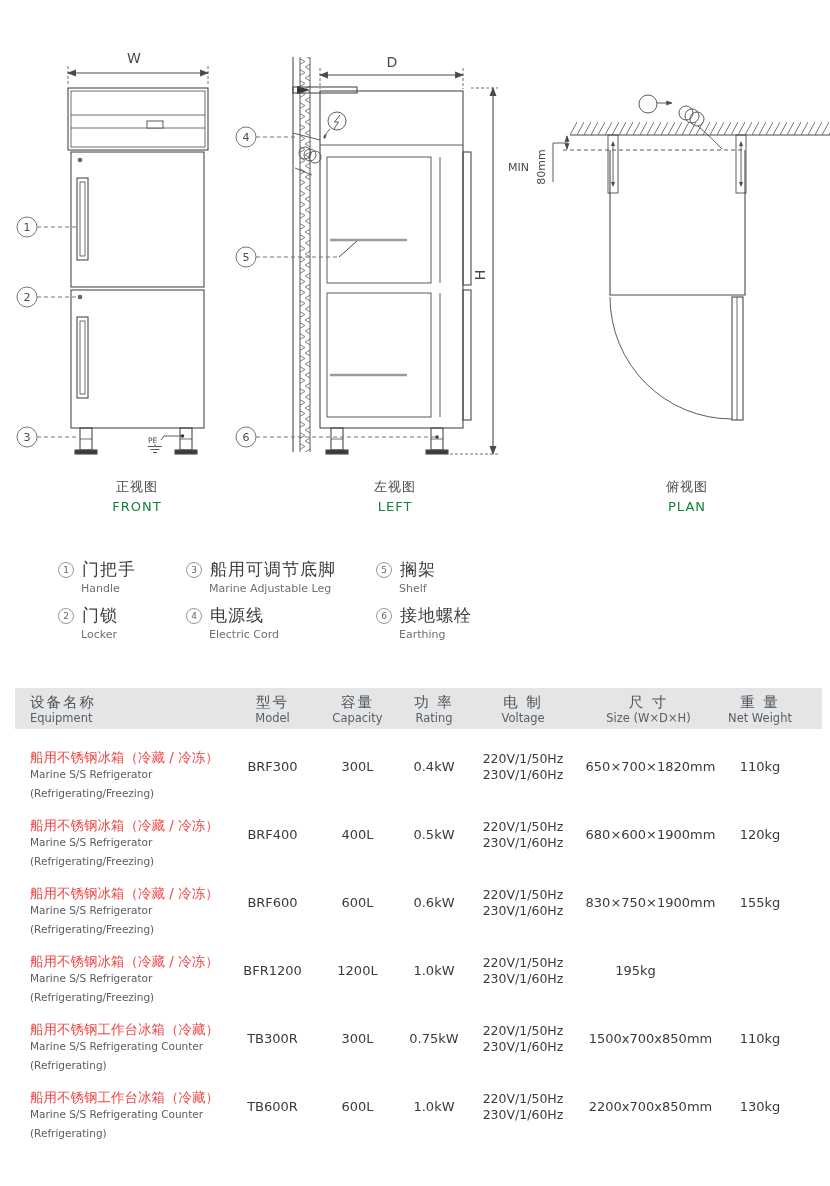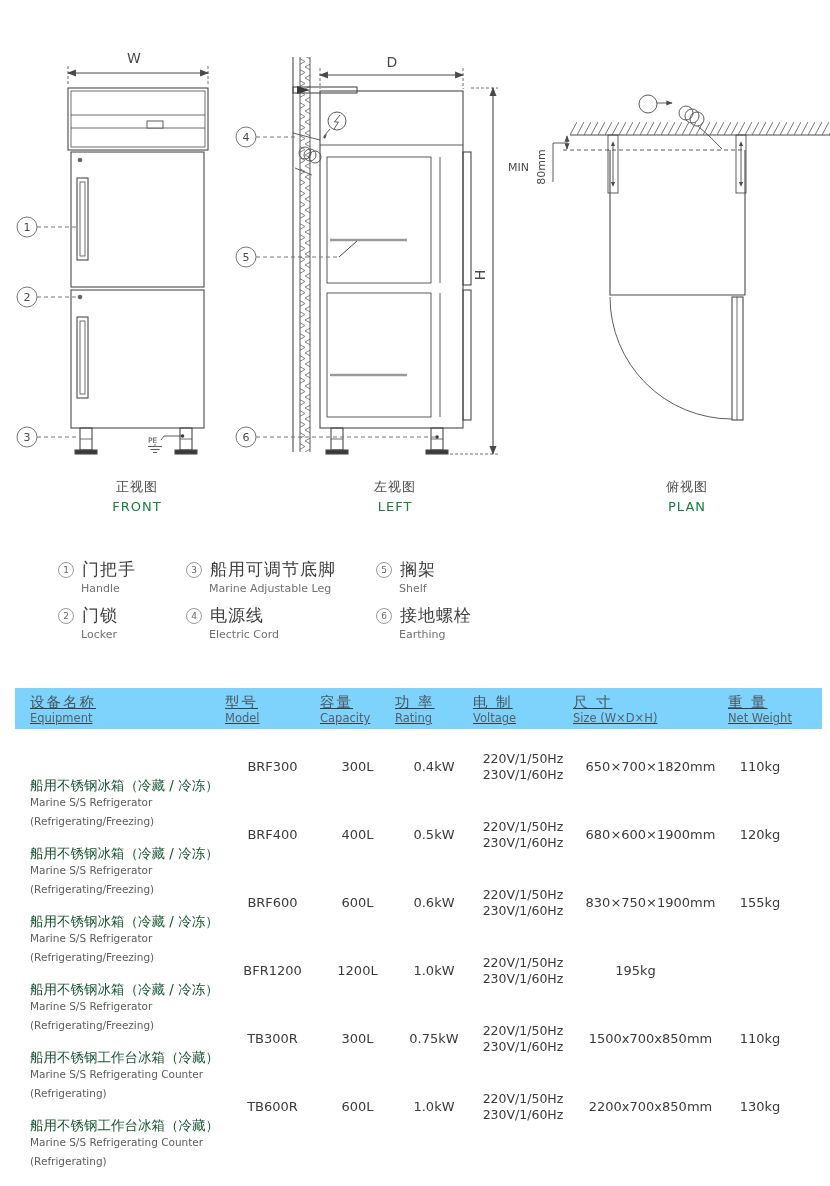--- a/index.html
+++ b/index.html
@@ -29,34 +29,34 @@
   .legend-zh{font-size:17px;color:#3d3d3d;margin-left:8px;letter-spacing:1px;}
   .legend-en{font-size:11px;color:#707070;margin-left:23px;margin-top:1px;}
 
   
   .spec-table{position:absolute;left:15px;top:688px;width:807px;}
   .thead{
     height:41px;display:grid;box-sizing:border-box;
     grid-template-columns:210px 95px 75px 78px 100px 155px 94px;
     padding-top:5px;
   }
-  .th{line-height:1.25;}
+  .th{text-align:center;line-height:1.25;}
   .th .zh{font-size:14.5px;color:#4a545c;letter-spacing:2px;}
   .th .en{font-size:11.5px;color:#56616b;letter-spacing:0;}
   .th.left{text-align:left;padding-left:15px;}
   .th.pad-r{padding-right:30px;}
   .th.pad-r2{padding-right:4px;}
   .tbody{margin-top:10px;}
   .tr{
     height:68px;display:grid;box-sizing:border-box;
     grid-template-columns:210px 95px 75px 78px 100px 155px 94px;
   }
   .td{text-align:center;font-size:13px;color:#3a3a3a;padding-top:20px;box-sizing:border-box;}
   .td.name{text-align:left;padding:10px 0 0 15px;}
-  .td.name .zh{font-size:13.5px;color:#14532d;margin-top:28px;}
+  .td.name .zh{font-size:13.5px;color:#ef4444;}
   .td.name .en{font-size:10.5px;color:#5c5c5c;margin-top:1px;}
   .td.name .note{font-size:10.5px;color:#5c5c5c;margin-top:7px;}
   .td.volt{padding-top:12px;}
   .td.volt .v{font-size:12.5px;line-height:16px;text-align:center;display:inline-block;}
   .td.pad-r{padding-right:30px;}
 </style>
 </head>
 <body>
 
 <div class="page">
@@ -323,21 +323,21 @@
     <div class="legend-item">
       <div class="legend-head">
         <span class="num-circle">6</span>
         <span class="legend-zh">接地螺栓</span>
       </div>
       <div class="legend-en">Earthing</div>
     </div>
   </div>
 
   <div class="spec-table">
-    <div class="thead" style="background:#7dd3fc;text-decoration:underline;">
+    <div class="thead" style="background:#e5e5e5;">
       <div class="th left">
         <div class="zh">设备名称</div>
         <div class="en">Equipment</div>
       </div>
       <div class="th">
         <div class="zh">型号</div>
         <div class="en">Model</div>
       </div>
       <div class="th">
         <div class="zh">容量</div>

